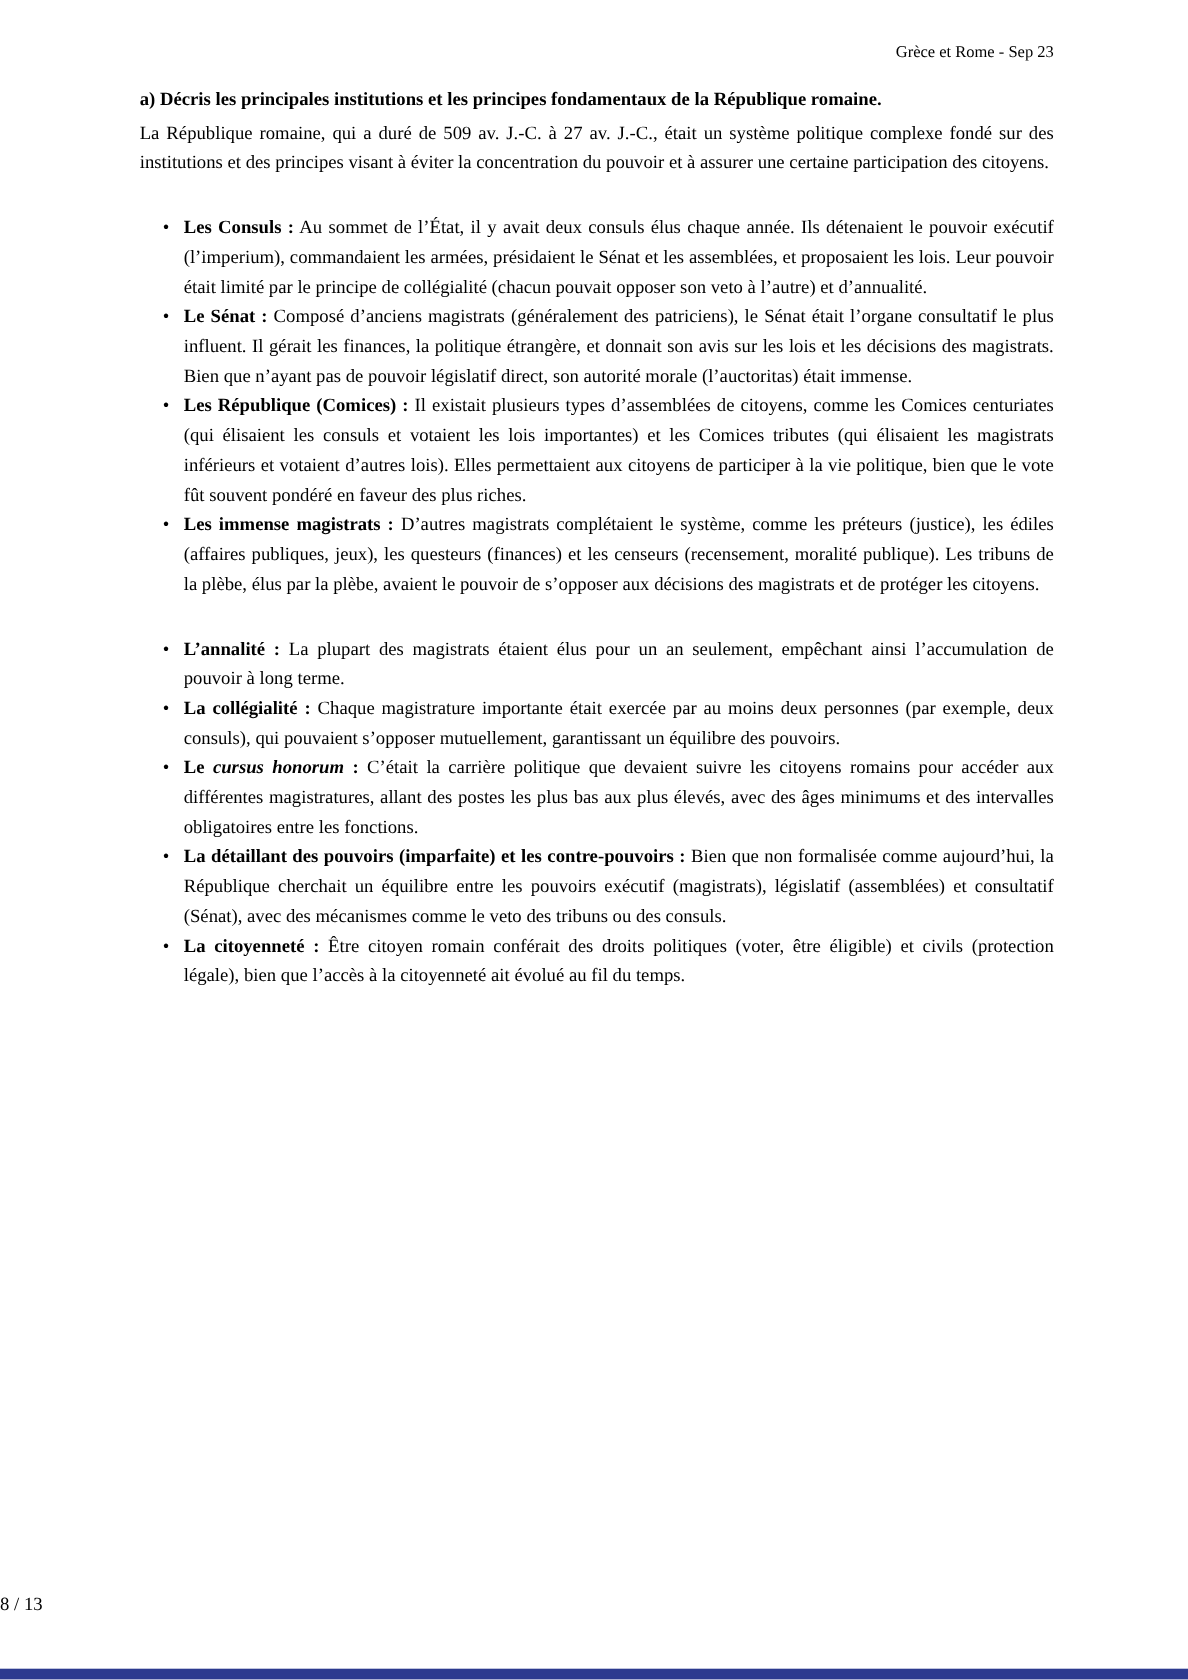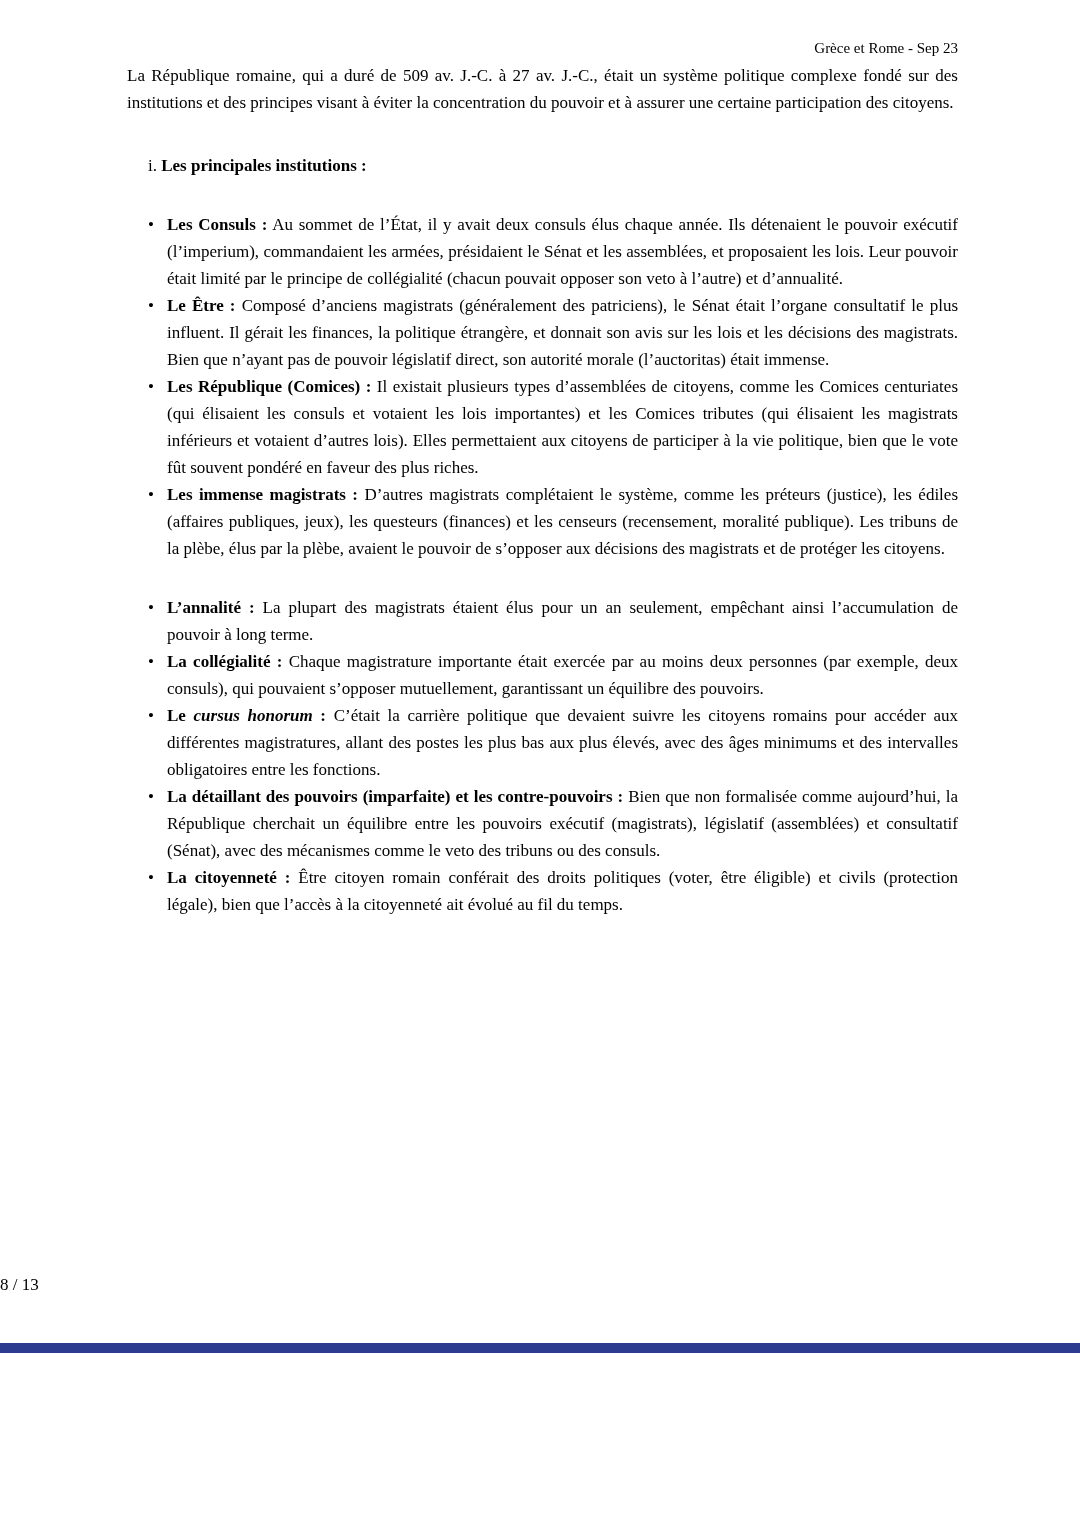--- a/index.html
+++ b/index.html
@@ -1,21 +1,21 @@
 <!DOCTYPE html>
 <html lang="fr"><head>
 <meta charset="utf-8">
 <style>
   * { margin: 0; padding: 0; box-sizing: border-box; }
   html, body { background: #ffffff; }
   body { width: 1080px; height: 1527px; }
   .page {
     position: relative;
     width: 1080px;
-    height: 1353px;
+    height: 1527px;
     background: #ffffff;
     color: #000000;
     font-family: "Liberation Serif", "DejaVu Serif", serif;
     padding: 38px 122px 0 127px;
     overflow: hidden;
   }
   .running-header {
     text-align: right;
     font-size: 15px;
     line-height: 20px;
@@ -82,37 +82,34 @@
 <body>
 
 <div class="page">
 
   <div class="running-header">
     <span>Grèce et Rome - Sep 23</span>
   </div>
 
 
 
+  <p class="body-text section-heading">a) Décris les principales institutions et les principes fondamentaux de la République romaine.</p>
 
   <p class="body-text section-body">La République romaine, qui a duré de 509 av. J.-C. à 27 av. J.-C., était un système politique complexe fondé sur des institutions et des principes visant à éviter la concentration du pouvoir et à assurer une certaine participation des citoyens.</p>
 
-  <p class="subheading">
-    <span>i.</span>
-    <span class="bold">Les principales institutions :</span>
-  </p>
 
   <ul class="bullets">
     <li>
       <span class="bullet">•</span>
       <span class="bold">Les Consuls :</span>
       <span>Au sommet de l’État, il y avait deux consuls élus chaque année. Ils détenaient le pouvoir exécutif (l’imperium), commandaient les armées, présidaient le Sénat et les assemblées, et proposaient les lois. Leur pouvoir était limité par le principe de collégialité (chacun pouvait opposer son veto à l’autre) et d’annualité.</span>
     </li>
     <li>
       <span class="bullet">•</span>
-      <span class="bold">Le Être :</span>
+      <span class="bold">Le Sénat :</span>
       <span>Composé d’anciens magistrats (généralement des patriciens), le Sénat était l’organe consultatif le plus influent. Il gérait les finances, la politique étrangère, et donnait son avis sur les lois et les décisions des magistrats. Bien que n’ayant pas de pouvoir législatif direct, son autorité morale (l’auctoritas) était immense.</span>
     </li>
     <li>
       <span class="bullet">•</span>
       <span class="bold">Les République (Comices) :</span>
       <span>Il existait plusieurs types d’assemblées de citoyens, comme les Comices centuriates (qui élisaient les consuls et votaient les lois importantes) et les Comices tributes (qui élisaient les magistrats inférieurs et votaient d’autres lois). Elles permettaient aux citoyens de participer à la vie politique, bien que le vote fût souvent pondéré en faveur des plus riches.</span>
     </li>
     <li>
       <span class="bullet">•</span>
       <span class="bold">Les immense magistrats :</span>

